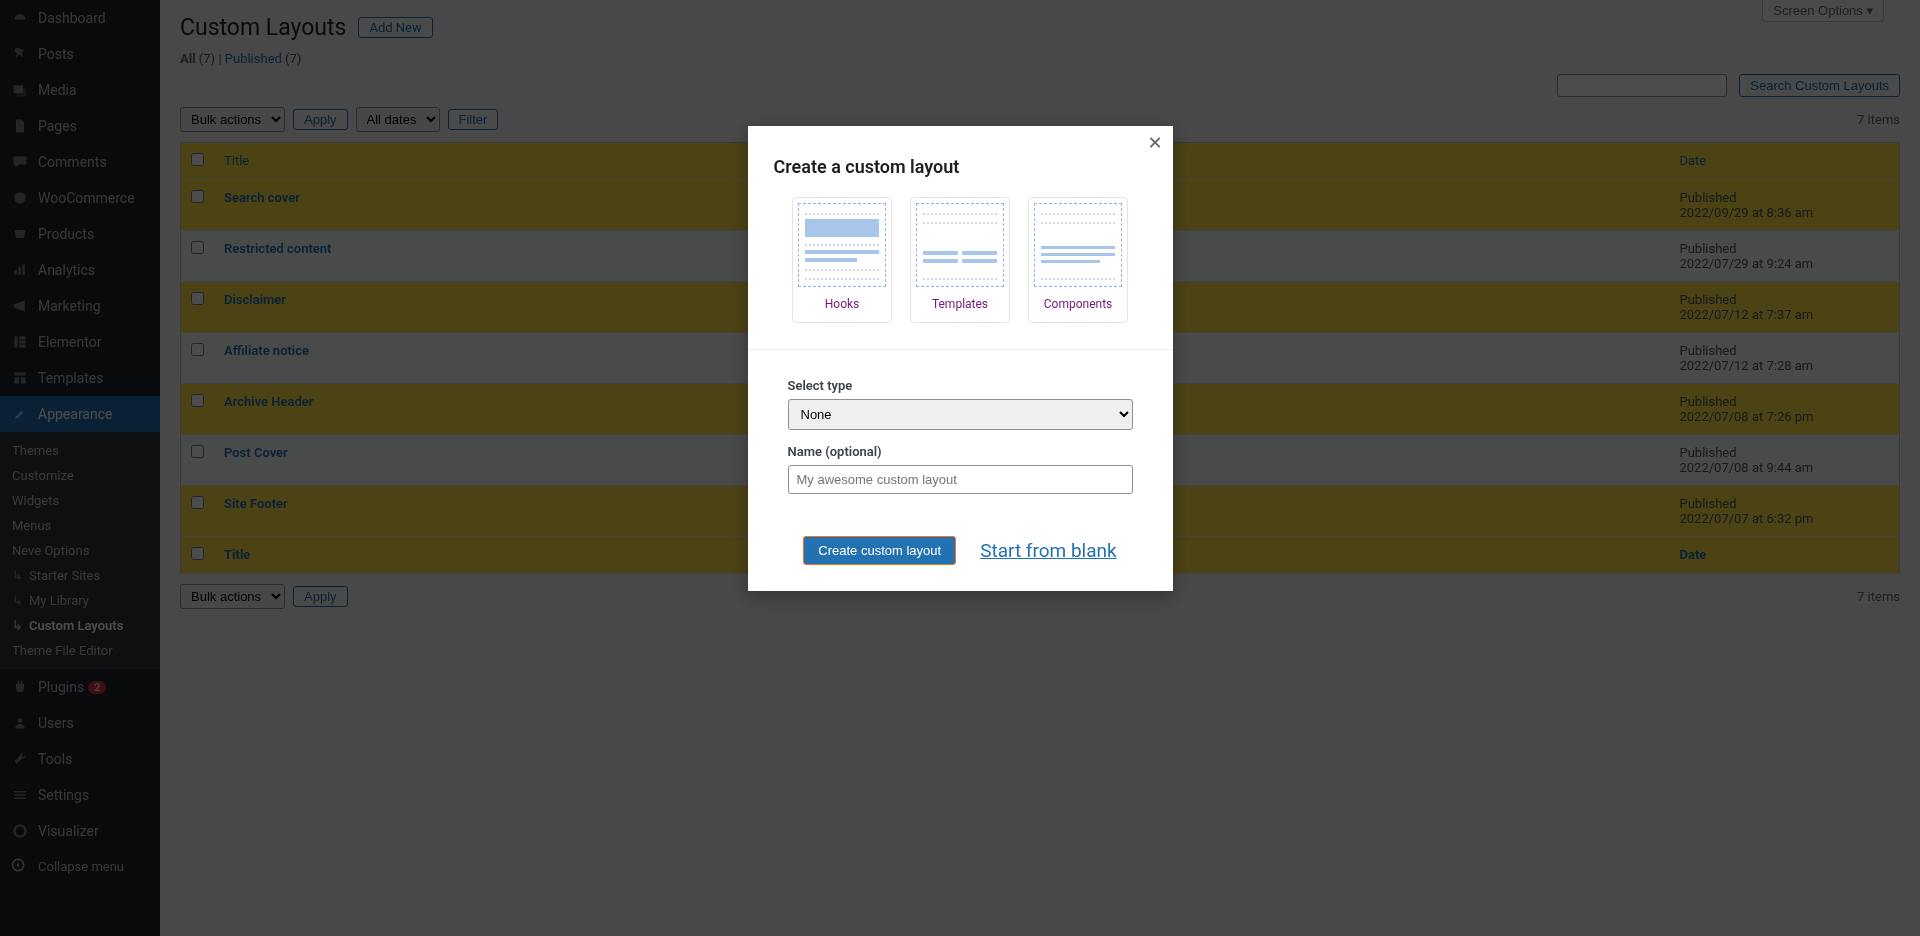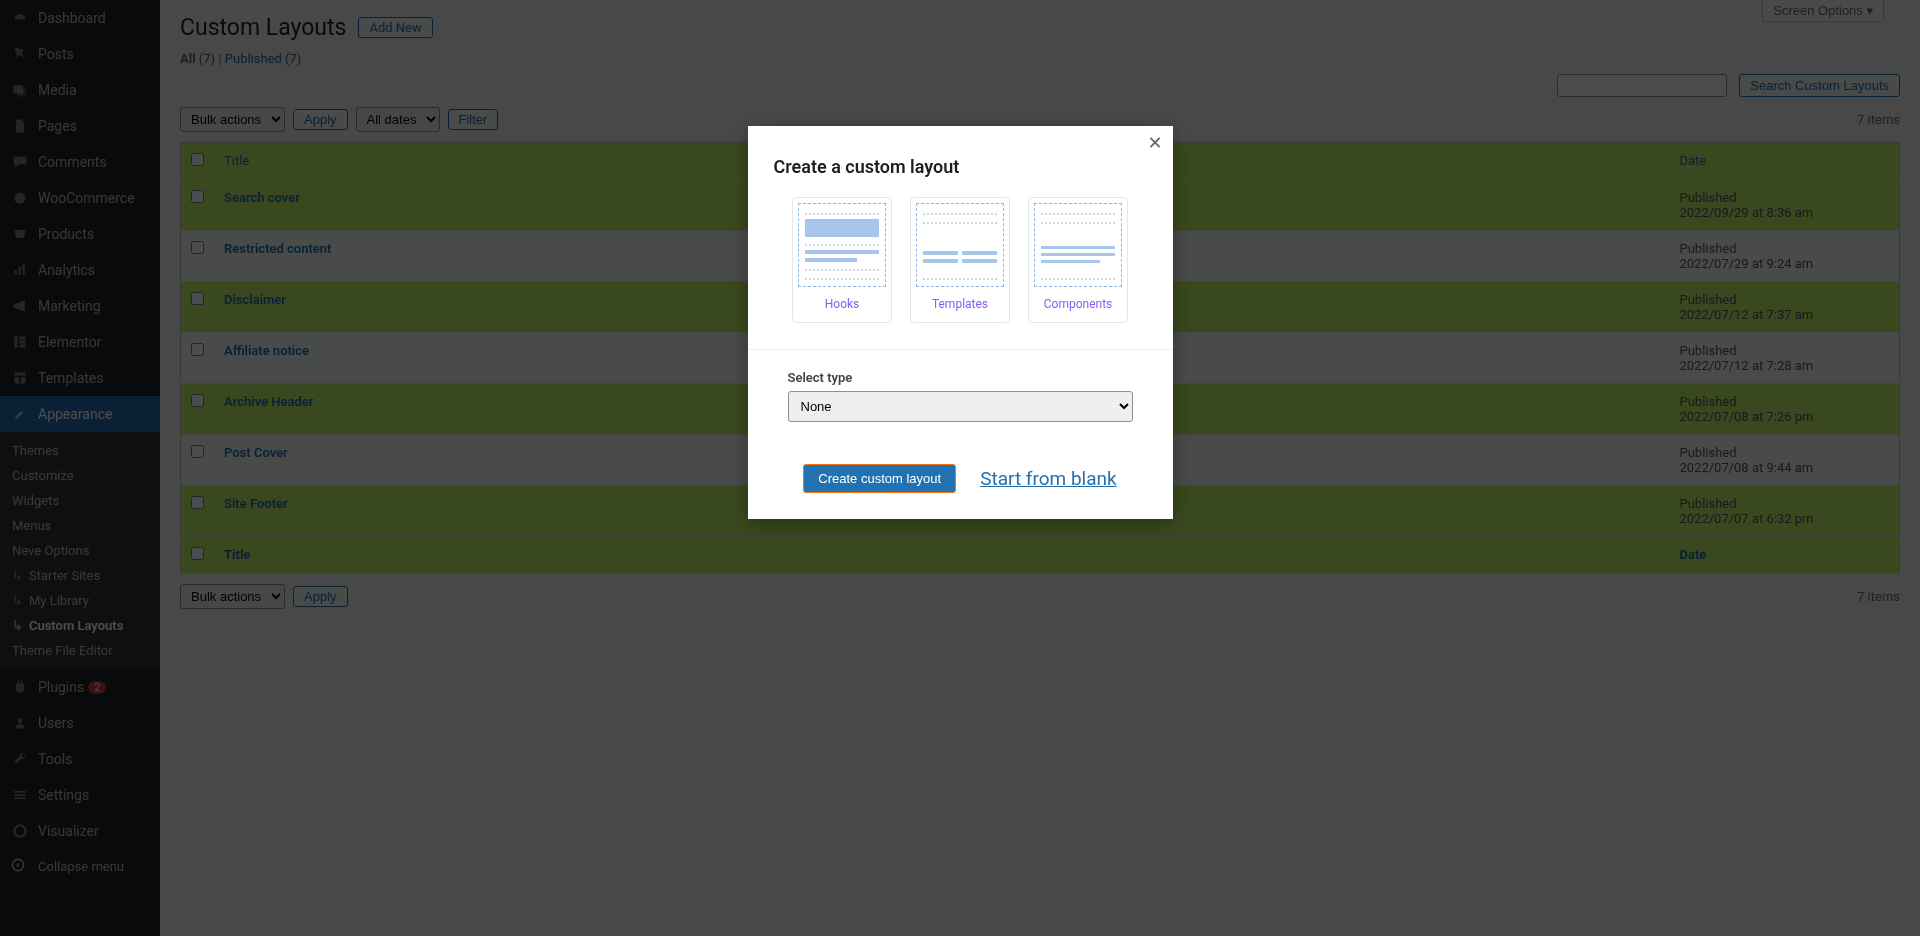--- a/index.html
+++ b/index.html
@@ -24,21 +24,21 @@
 .page-title h1 { font-size:23px; font-weight:400; color:#1d2327; }
 .btn { display:inline-block; border:1px solid #2271b1; color:#2271b1; background:#f6f7f7; border-radius:3px; padding:2px 10px; font-size:13px; cursor:pointer; text-decoration:none; }
 .subsub { margin-top:10px; font-size:13px; color:#646970; }
 .subsub a { color:#2271b1; text-decoration:none; }
 .subsub .count { color:#50575e; }
 .tablenav { display:flex; align-items:center; gap:8px; margin:10px 0; }
 .tablenav select, .tablenav input[type=text], .searchbox input[type=text] { border:1px solid #8c8f94; border-radius:3px; padding:3px 6px; font-size:13px; }
 .tablenav .items { margin-left:auto; color:#646970; font-size:13px; }
 .searchrow { display:flex; justify-content:flex-end; gap:12px; margin-top:8px; }
 .searchbox input[type=text] { width:170px; }
-table.wp-list { width:100%; border-collapse:collapse; background:#bef264; border:1px solid #c3c4c7; }
+table.wp-list { width:100%; border-collapse:collapse; background:#fde047; border:1px solid #c3c4c7; }
 table.wp-list th, table.wp-list td { text-align:left; padding:10px 10px; border-bottom:1px solid #e5e5e5; vertical-align:top; font-size:13px; }
 table.wp-list thead th { font-weight:400; }
 table.wp-list th.check, table.wp-list td.check { width:30px; }
 table.wp-list thead th a, table.wp-list tfoot th a { color:#2271b1; text-decoration:none; }
 table.wp-list tbody tr:nth-child(even) { background:#f6f7f7; }
 table.wp-list tbody td.title a { color:#2271b1; font-weight:600; text-decoration:none; }
 table.wp-list tbody td.date { width:230px; color:#50575e; }
 table.wp-list tbody td.date .dt { display:block; }
 
 .overlay { position:fixed; inset:0; background:rgba(0,0,0,.7); display:flex; align-items:flex-start; justify-content:center; padding-top:126px; z-index:1000; }
@@ -47,23 +47,23 @@
 .modal .hdr { padding:30px 26px 20px; }
 .modal .hdr h2 { font-size:18px; font-weight:600; color:#1e1e1e; }
 .modal .types { display:flex; gap:18px; padding:0 26px 26px; justify-content:center; }
 .type-card { width:100px; border:1px solid #e5e5e5; border-radius:4px; padding:5px; cursor:pointer; display:flex; flex-direction:column; align-items:center; }
 .type-card .preview { width:88px; height:84px; border:1px dashed #8fb6e6; padding:6px; display:flex; flex-direction:column; gap:4px; }
 .type-card .preview .line { height:6px; background:#e7f0fc; }
 .type-card .preview .line.fill { background:#a8c5ec; }
 .type-card .preview .dash { height:5px; border-bottom:2px dotted #cfd9ea; background:none; }
 .type-card .preview.templates .row, .type-card .preview.components .row { display:flex; gap:4px; }
 .type-card .preview .small { flex:1; height:4px; background:#a8c5ec; }
-.type-card .label { margin-top:10px; font-size:12px; color:#8b5cf6; padding-bottom:6px; }
+.type-card .label { margin-top:10px; font-size:12px; color:#701a75; padding-bottom:6px; }
 .modal .form { background:#fff; padding:20px 40px 10px; border-top:1px solid #eee; }
-.modal .form label { display:block; font-weight:600; font-size:13px; margin-bottom:6px; }
+.modal .form label { display:block; font-weight:600; font-size:13px; margin-bottom:6px;margin-top:8px; }
 .modal .form select, .modal .form input[type=text] { width:100%; border:1px solid #8c8f94; border-radius:3px; padding:6px 8px; font-size:13px; }
 .modal .form .field { margin-bottom:14px; }
 .modal .actions { display:flex; gap:24px; justify-content:center; align-items:center; padding:18px 26px 26px; }
 .btn-primary { background:#2271b1; border:1px solid #f97316; color:#fff; border-radius:3px; padding:6px 14px; font-size:13px; cursor:pointer; }
 .link { color:#2271b1; text-decoration:underline; font-size:19px; cursor:pointer; }
 svg { width:16px; height:16px; fill:currentColor; }
 </style>
 </head>
 <body>
 
@@ -375,19 +375,23 @@
             <div class="dash"></div>
         </div>
         <div class="label">Components</div>
       </div>
     </div>
     <div class="form">
       <div class="field">
         <label>Select type</label>
         <select><option>None</option></select>
       </div>
+      <div class="field">
+        <label>Name (optional)</label>
+        <input type="text" placeholder="My awesome custom layout" style="">
+      </div>
     </div>
     <div class="actions">
       <button class="btn-primary">Create custom layout</button>
       <a class="link">Start from blank</a>
     </div>
   </div>
 </div>
 
 </body></html>

